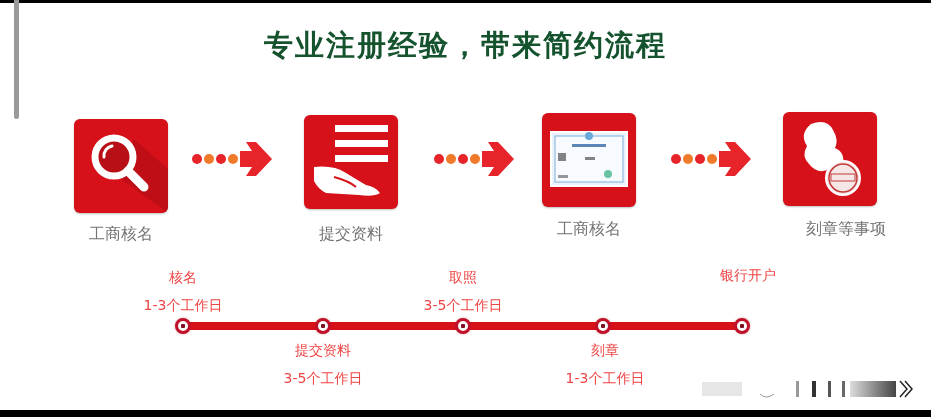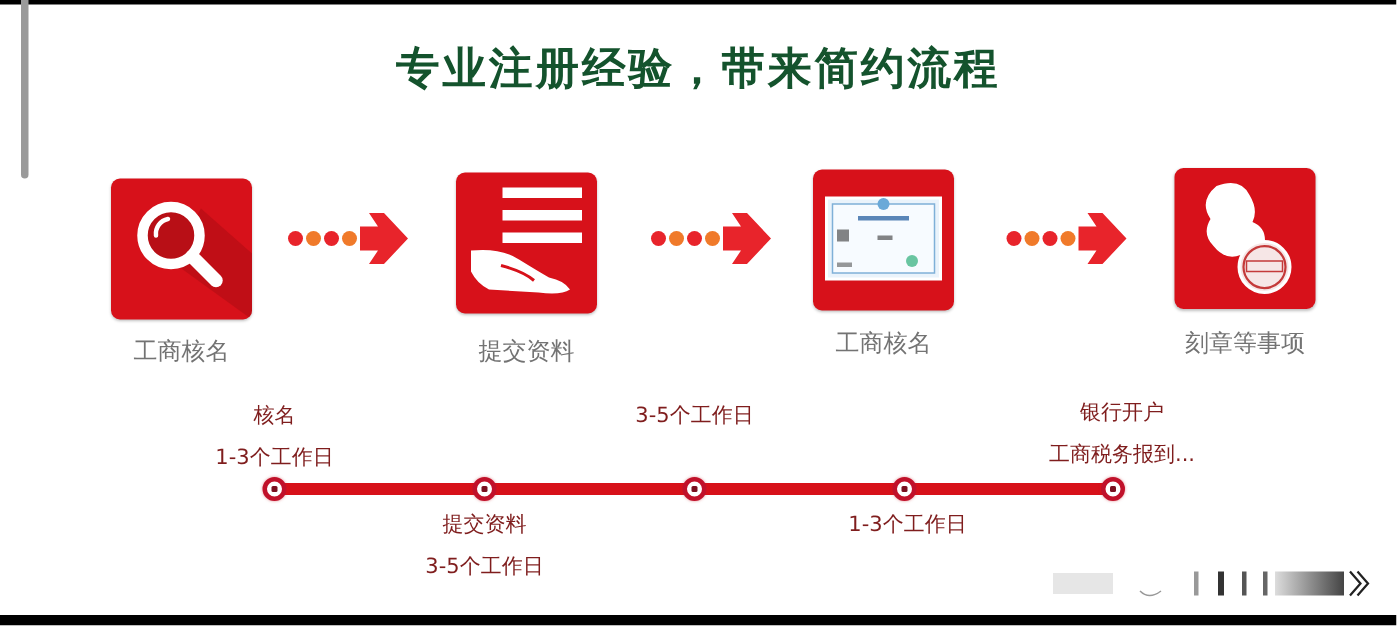--- a/index.html
+++ b/index.html
@@ -34,21 +34,21 @@
   .tl-dot {
     position: absolute; width: 16px; height: 16px; border-radius: 50%;
     background: #fff; border: 3px solid #c0112a; top: 318px;
     box-shadow: 0 0 2px rgba(200,30,40,0.5);
   }
   .tl-dot::after {
     content: ""; position: absolute; left: 3px; top: 3px; width: 4px; height: 4px;
     background: #7a1020; border-radius: 1px;
   }
   .tl-text {
-    position: absolute; width: 160px; text-align: center; font-size: 14px; color: #7f1d1d; line-height: 20px;
+    position: absolute; width: 160px; text-align: center; font-size: 14px; color: #ef4444; line-height: 20px;
   }
 
   .watermark {
     position: absolute; left: 700px; top: 378px; width: 214px; height: 22px;
   }
 </style>
 </head>
 <body>
 
 <div class="frame-top"></div>
@@ -116,46 +116,47 @@
 </svg>
 
 <div class="card" style="left:783px; top:112px;">
   <svg width="94" height="94" viewBox="0 0 94 94">
     <path d="M28 12 Q44 6 50 18 Q56 28 52 36 Q62 40 60 52 Q56 60 44 58 Q34 62 26 52 Q18 44 24 34 Q16 22 28 12 Z" fill="#fff"></path>
     <circle cx="60" cy="66" r="17" fill="#f6e6e6" stroke="#fff" stroke-width="2"></circle>
     <circle cx="60" cy="66" r="14" fill="none" stroke="#c43a3a" stroke-width="1.5"></circle>
     <rect x="48" y="62" width="24" height="7" fill="none" stroke="#c43a3a" stroke-width="1"></rect>
   </svg>
 </div>
-<div class="step-label" style="left:750px; top:219px;font-family:Liberation Serif, serif;">刻章等事项</div>
+<div class="step-label" style="left:766px; top:219px;font-family:Liberation Serif, serif;">刻章等事项</div>
 
 <div class="tl-line"></div>
 <div class="tl-dot" style="left:175px;"></div>
 <div class="tl-dot" style="left:315px;"></div>
 <div class="tl-dot" style="left:455px;"></div>
 <div class="tl-dot" style="left:595px;"></div>
 <div class="tl-dot" style="left:734px;"></div>
 
 <div class="tl-text" style="left:103px; top:267px;">
   <div style="margin-bottom:8px;">核名</div>
   <div>1-3个工作日</div>
 </div>
 <div class="tl-text" style="left:243px; top:340px;">
   <div style="margin-bottom:8px;">提交资料</div>
   <div>3-5个工作日</div>
 </div>
 <div class="tl-text" style="left:383px; top:267px;">
+  <div style="margin-bottom:8px;">取照</div>
   <div>3-5个工作日</div>
 </div>
 <div class="tl-text" style="left:525px; top:340px;">
+  <div style="margin-bottom:8px;">刻章</div>
   <div>1-3个工作日</div>
 </div>
 <div class="tl-text" style="left:668px; top:265px;">
-  <div style="margin-bottom:8px;">银行开户</div>
-  <div>工商税务报到...</div>
+  <div style="margin-bottom:20px;">银行开户</div>
 </div>
 
 <svg class="watermark" viewBox="0 0 214 22">
   <defs>
     <linearGradient id="wg" x1="0" x2="1">
       <stop offset="0" stop-color="#ddd"></stop>
       <stop offset="1" stop-color="#444"></stop>
     </linearGradient>
   </defs>
   <rect x="2" y="4" width="40" height="14" fill="#e6e6e6"></rect>

